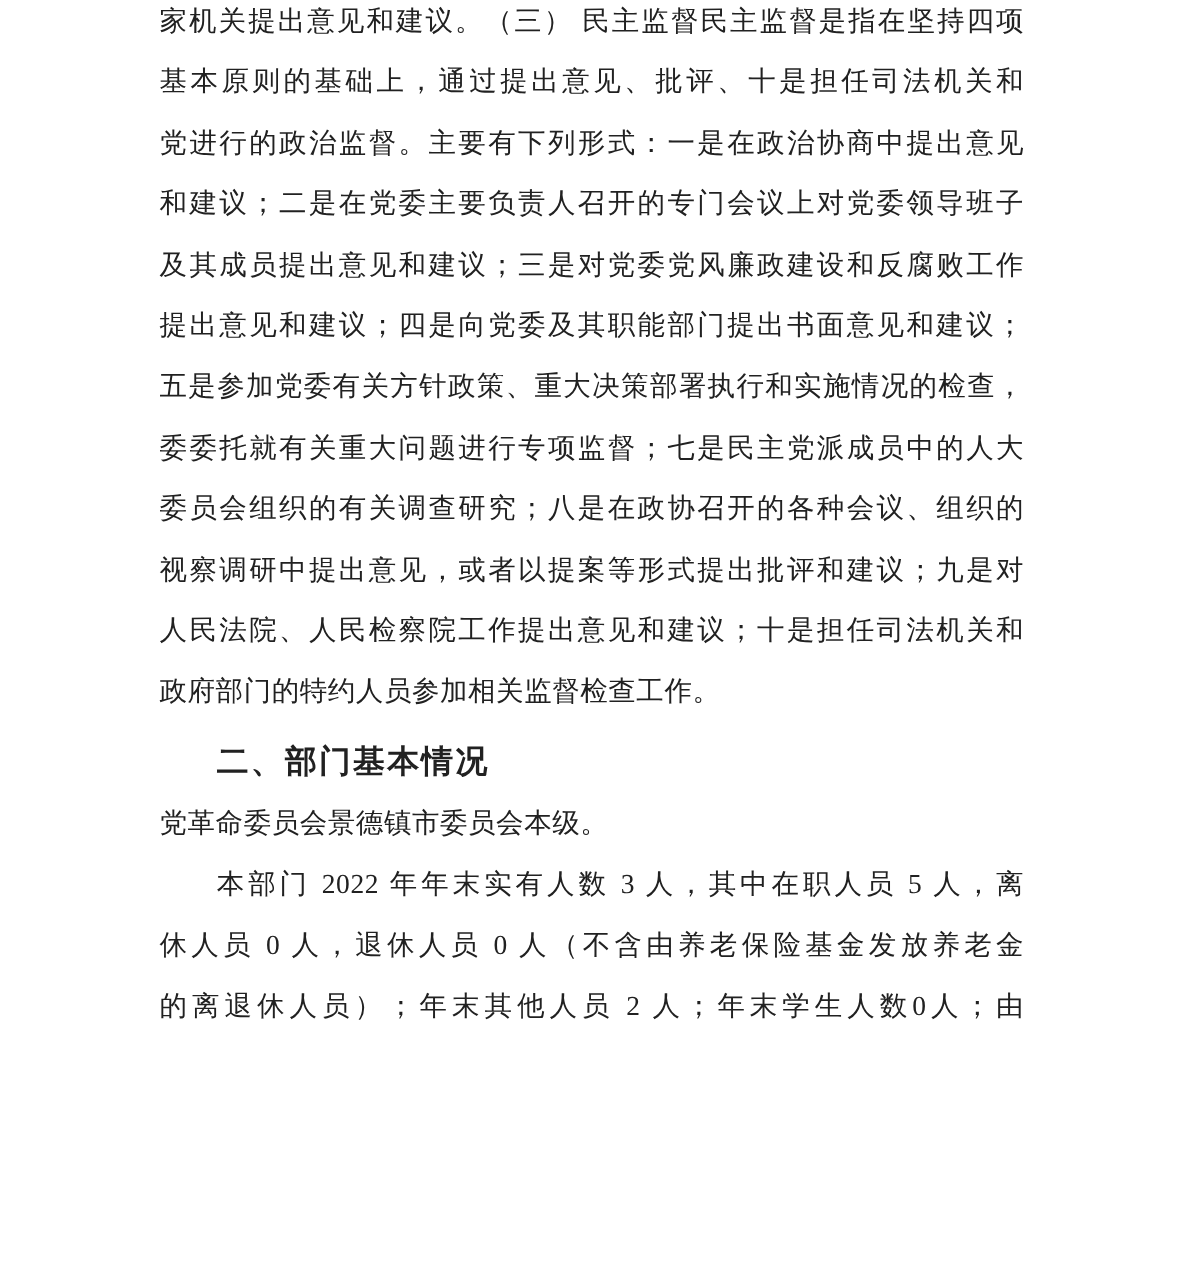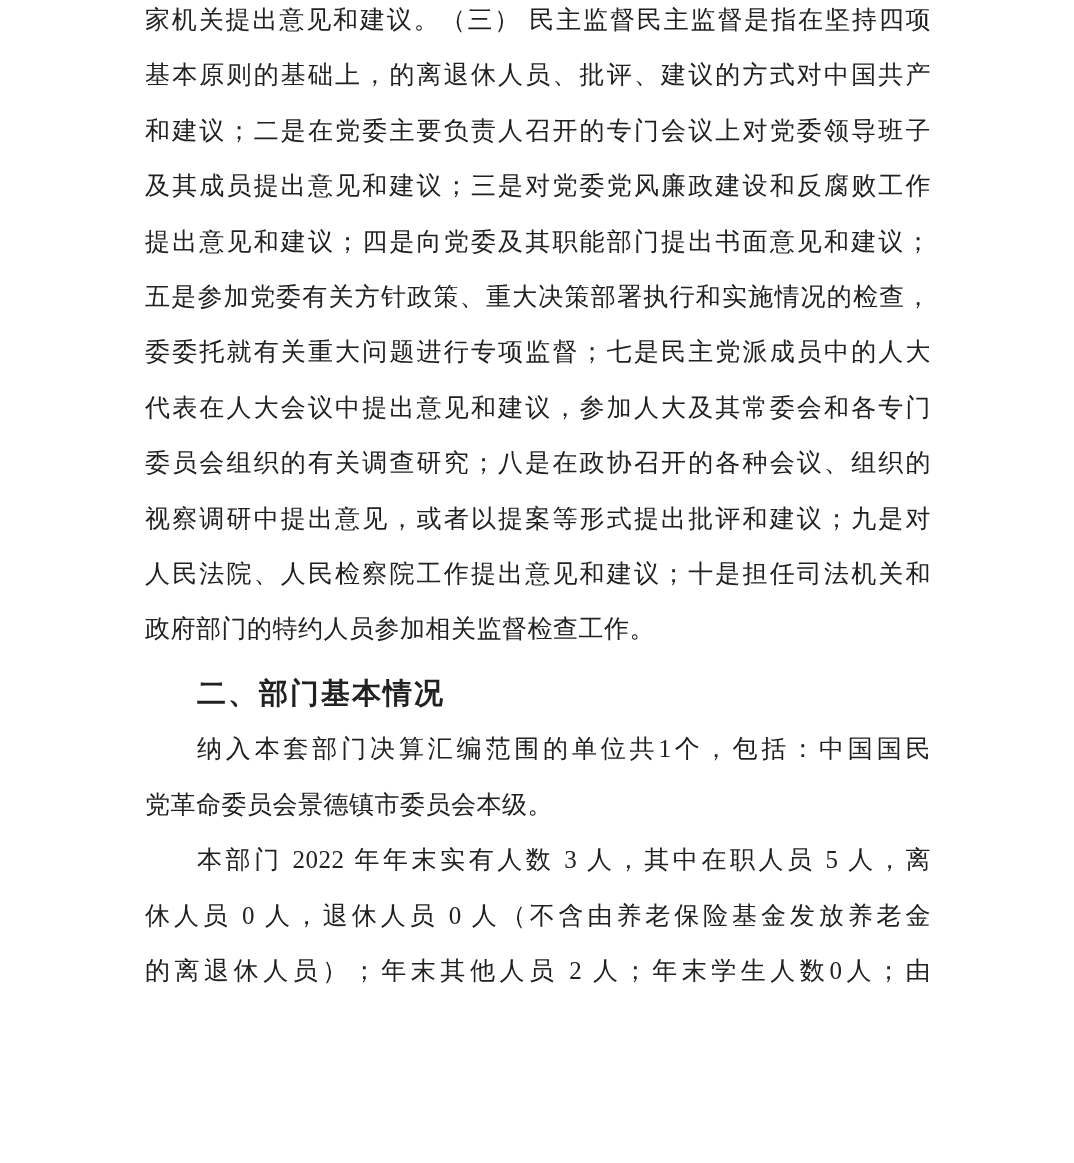--- a/index.html
+++ b/index.html
@@ -48,37 +48,36 @@
     white-space: nowrap;
   }
 </style>
 </head>
 <body>
 
 <div class="doc-page">
 
   <div>
     <div class="ln">家机关提出意见和建议。（三） 民主监督民主监督是指在坚持四项</div>
-    <div class="ln">基本原则的基础上，的离退休人员、批评、建议的方式对中国共产</div>
+    <div class="ln">基本原则的基础上，通过提出意见、批评、十是担任司法机关和</div>
+    <div class="ln">党进行的政治监督。主要有下列形式：一是在政治协商中提出意见</div>
     <div class="ln">和建议；二是在党委主要负责人召开的专门会议上对党委领导班子</div>
     <div class="ln">及其成员提出意见和建议；三是对党委党风廉政建设和反腐败工作</div>
     <div class="ln">提出意见和建议；四是向党委及其职能部门提出书面意见和建议；</div>
     <div class="ln">五是参加党委有关方针政策、重大决策部署执行和实施情况的检查，</div>
     <div class="ln">委委托就有关重大问题进行专项监督；七是民主党派成员中的人大</div>
-    <div class="ln">代表在人大会议中提出意见和建议，参加人大及其常委会和各专门</div>
     <div class="ln">委员会组织的有关调查研究；八是在政协召开的各种会议、组织的</div>
     <div class="ln">视察调研中提出意见，或者以提案等形式提出批评和建议；九是对</div>
     <div class="ln">人民法院、人民检察院工作提出意见和建议；十是担任司法机关和</div>
     <div class="ln ln-end">政府部门的特约人员参加相关监督检查工作。</div>
   </div>
 
   <div class="heading">二、部门基本情况</div>
 
   <div>
-    <div class="ln indent">纳入本套部门决算汇编范围的单位共1个，包括：中国国民</div>
     <div class="ln ln-end">党革命委员会景德镇市委员会本级。</div>
   </div>
 
   <div>
     <div class="ln indent">本部门 2022 年年末实有人数 3 人，其中在职人员 5 人，离</div>
     <div class="ln">休人员 0 人，退休人员 0 人（不含由养老保险基金发放养老金</div>
     <div class="ln">的离退休人员）；年末其他人员 2 人；年末学生人数0人；由</div>
   </div>
 
 </div>

